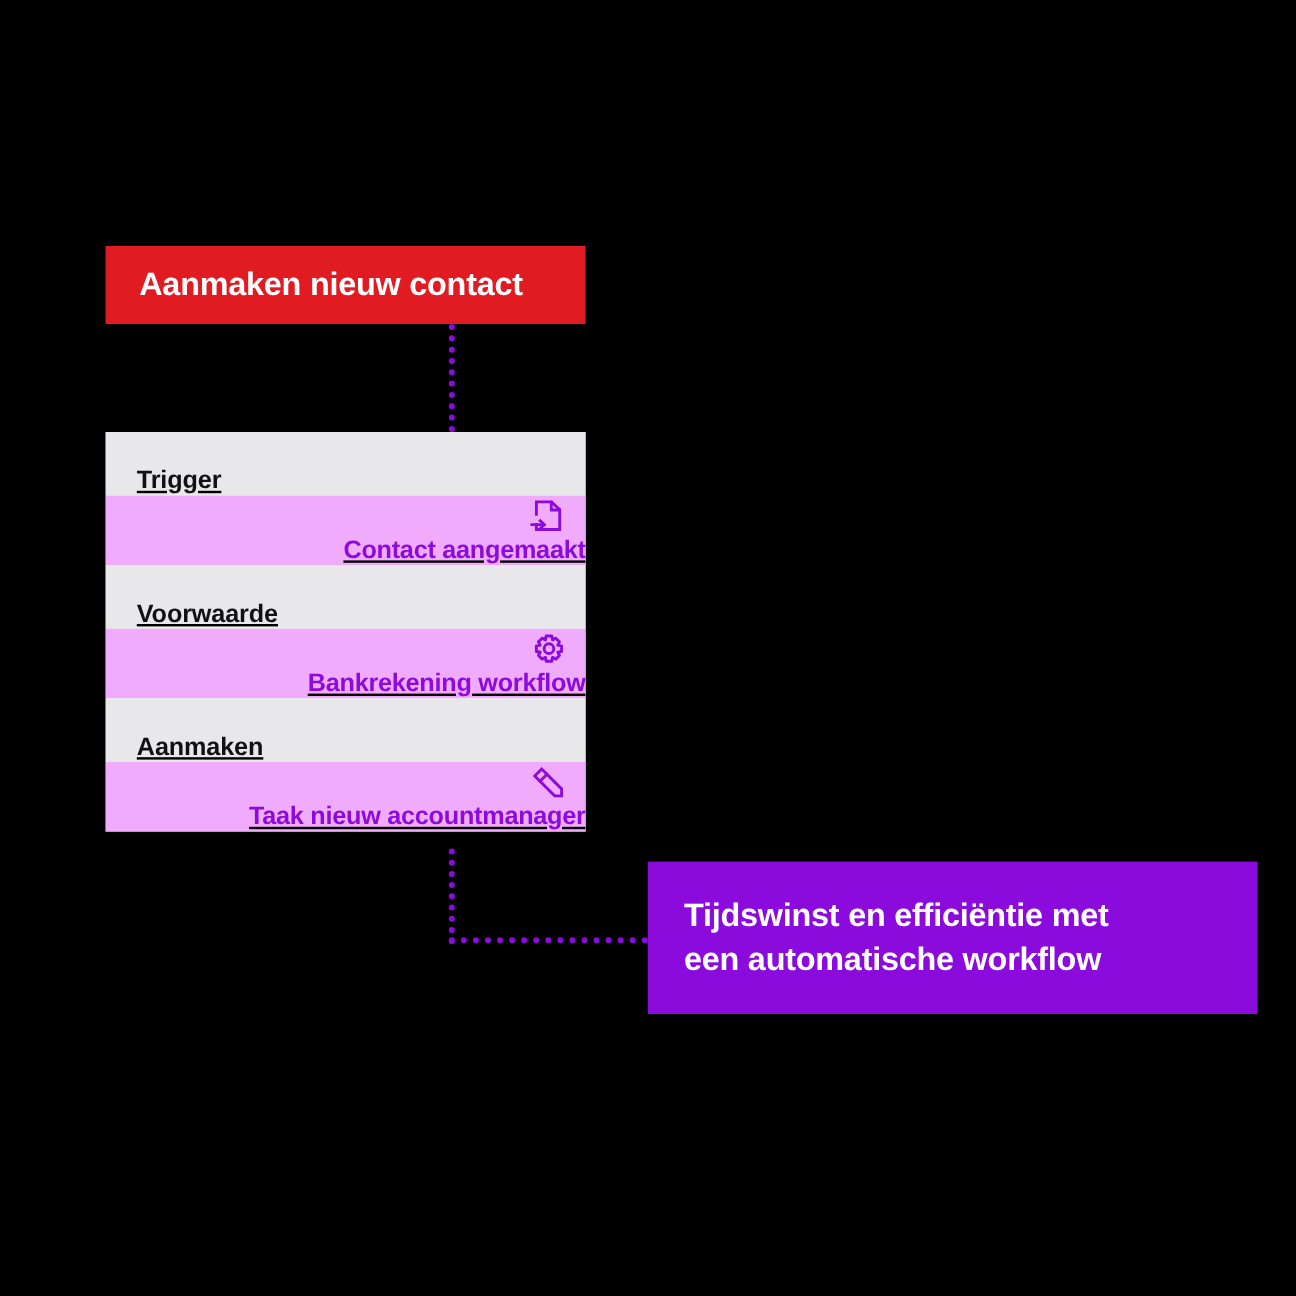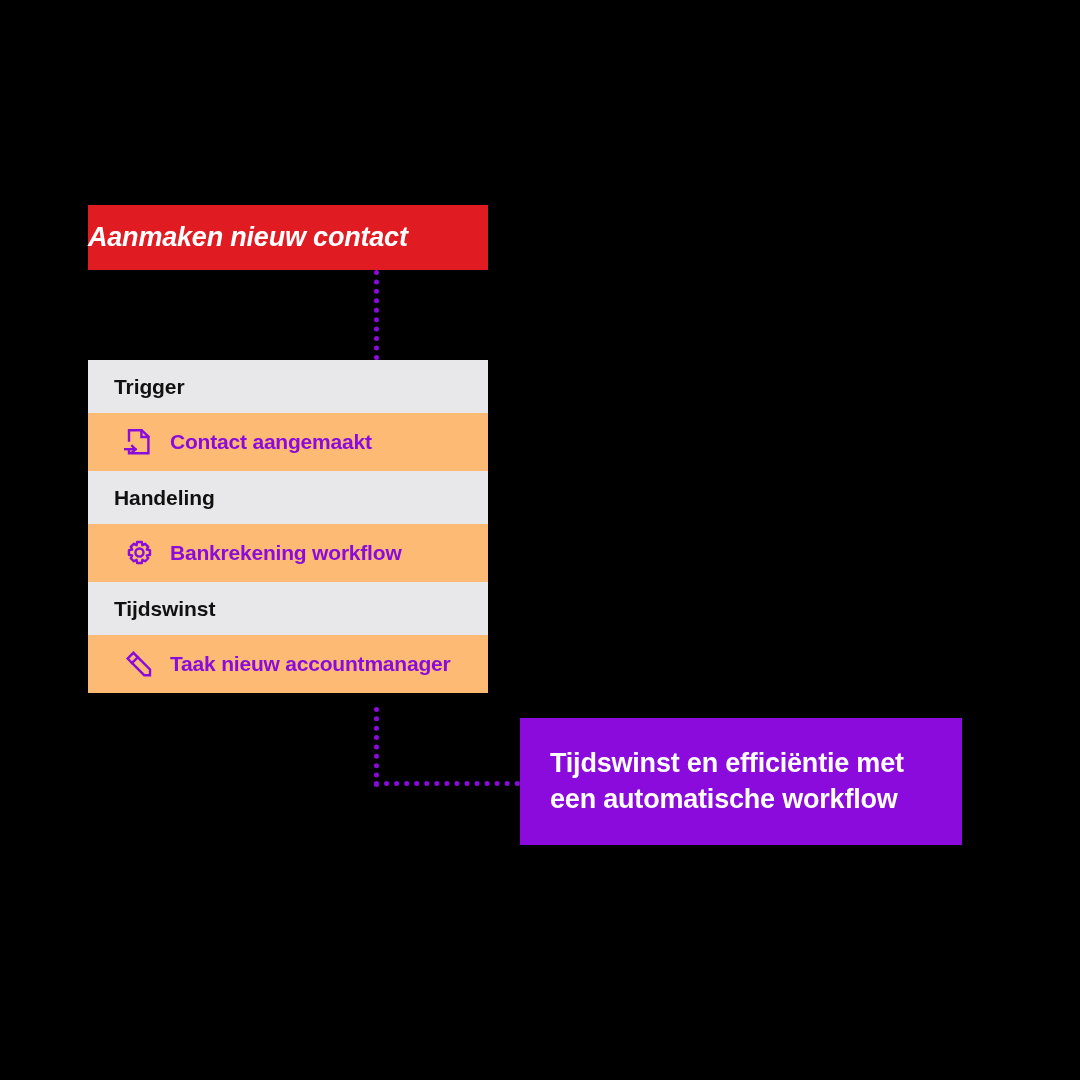--- a/index.html
+++ b/index.html
@@ -28,21 +28,21 @@
   .node-start {
     position: absolute;
     left: 88px;
     top: 205px;
     width: 400px;
     height: 65px;
     background: #E01B22;
     display: flex;
     align-items: center;
     box-sizing: border-box;
-    font-style: italic;
+    padding-left: 28px;
   }
   .node-start-label {
     color: #ffffff;
     font-size: 27px;
     font-weight: 700;
     letter-spacing: -0.2px;
     line-height: 1.1;
   }
 
   
@@ -50,33 +50,35 @@
     position: absolute;
     left: 88px;
     top: 360px;
     width: 400px;
     background: #ffffff;
     box-sizing: border-box;
     overflow: hidden;
   }
   .wf-row {
     display: flex;
-    align-items: center;
+    align-items: flex-end;
     height: 52px;
     box-sizing: border-box;
+    text-decoration: underline;
   }
   .wf-row.section {
     background: #E8E8EA;
     padding-left: 26px;
     height: 53px;
   }
   .wf-row.item {
-    background: #fdba74;
+    background: #f0abfc;
     padding-left: 34px;
     height: 58px;
+    flex-direction: column;
   }
   .wf-section-label {
     color: #111111;
     font-size: 21px;
     font-weight: 700;
     letter-spacing: -0.1px;
   }
   .wf-item-label {
     color: #8A0BDB;
     font-size: 21px;
@@ -90,23 +92,23 @@
     flex: 0 0 34px;
     display: flex;
     align-items: center;
     justify-content: center;
   }
   .wf-icon svg { display: block; }
 
   
   .node-outcome {
     position: absolute;
-    left: 520px;
+    left: 540px;
     top: 718px;
-    width: 442px;
+    width: 508px;
     height: 127px;
     background: #8A0BDB;
     display: flex;
     align-items: center;
     box-sizing: border-box;
     padding: 0 30px;
   }
   .node-outcome-label {
     color: #ffffff;
     font-size: 27px;
@@ -155,38 +157,38 @@
           <path d="M5 13.5 V3.2 H17.6 L24.4 9.6 V26.2 H5 V22.2"></path>
           <path d="M17.4 3.4 V10 H24.2"></path>
           <path d="M0.8 22.2 H11.2"></path>
           <path d="M8.2 19.0 L11.6 22.2 L8.2 25.4"></path>
         </svg>
       </span>
       <span class="wf-item-label">Contact aangemaakt</span>
     </div>
 
     <div class="wf-row section">
-      <span class="wf-section-label">Handeling</span>
+      <span class="wf-section-label">Voorwaarde</span>
     </div>
 
     <div class="wf-row item">
       <span class="wf-icon">
         <svg width="30" height="30" viewBox="0 0 32 32" fill="none" stroke="#8A0BDB" stroke-width="2.6" stroke-linejoin="round">
           <path d="M19.0 4.3 L19.6 7.7 L22.6 6.2 L25.8 9.4 L24.3 12.4 L27.7 13.0 L27.7 18.0
                    L24.3 18.6 L25.8 21.6 L22.6 24.8 L19.6 23.3 L19.0 26.7 L14.0 26.7
                    L13.4 23.3 L10.4 24.8 L7.2 21.6 L8.7 18.6 L5.3 18.0 L5.3 13.0
                    L8.7 12.4 L7.2 9.4 L10.4 6.2 L13.4 7.7 L14.0 4.3 Z"></path>
           <circle cx="16.5" cy="15.5" r="4.3"></circle>
         </svg>
       </span>
       <span class="wf-item-label">Bankrekening workflow</span>
     </div>
 
     <div class="wf-row section">
-      <span class="wf-section-label">Tijdswinst</span>
+      <span class="wf-section-label">Aanmaken</span>
     </div>
 
     <div class="wf-row item">
       <span class="wf-icon">
         <svg width="30" height="30" viewBox="0 0 30 30" fill="none" stroke="#8A0BDB" stroke-width="2.4" stroke-linecap="square" stroke-linejoin="miter">
           <path d="M3.6 9.6 L9.4 3.8 L26.0 20.4 L26.0 26.2 L20.2 26.2 Z"></path>
           <path d="M8.0 14.0 L13.8 8.2"></path>
         </svg>
       </span>
       <span class="wf-item-label">Taak nieuw accountmanager</span>

